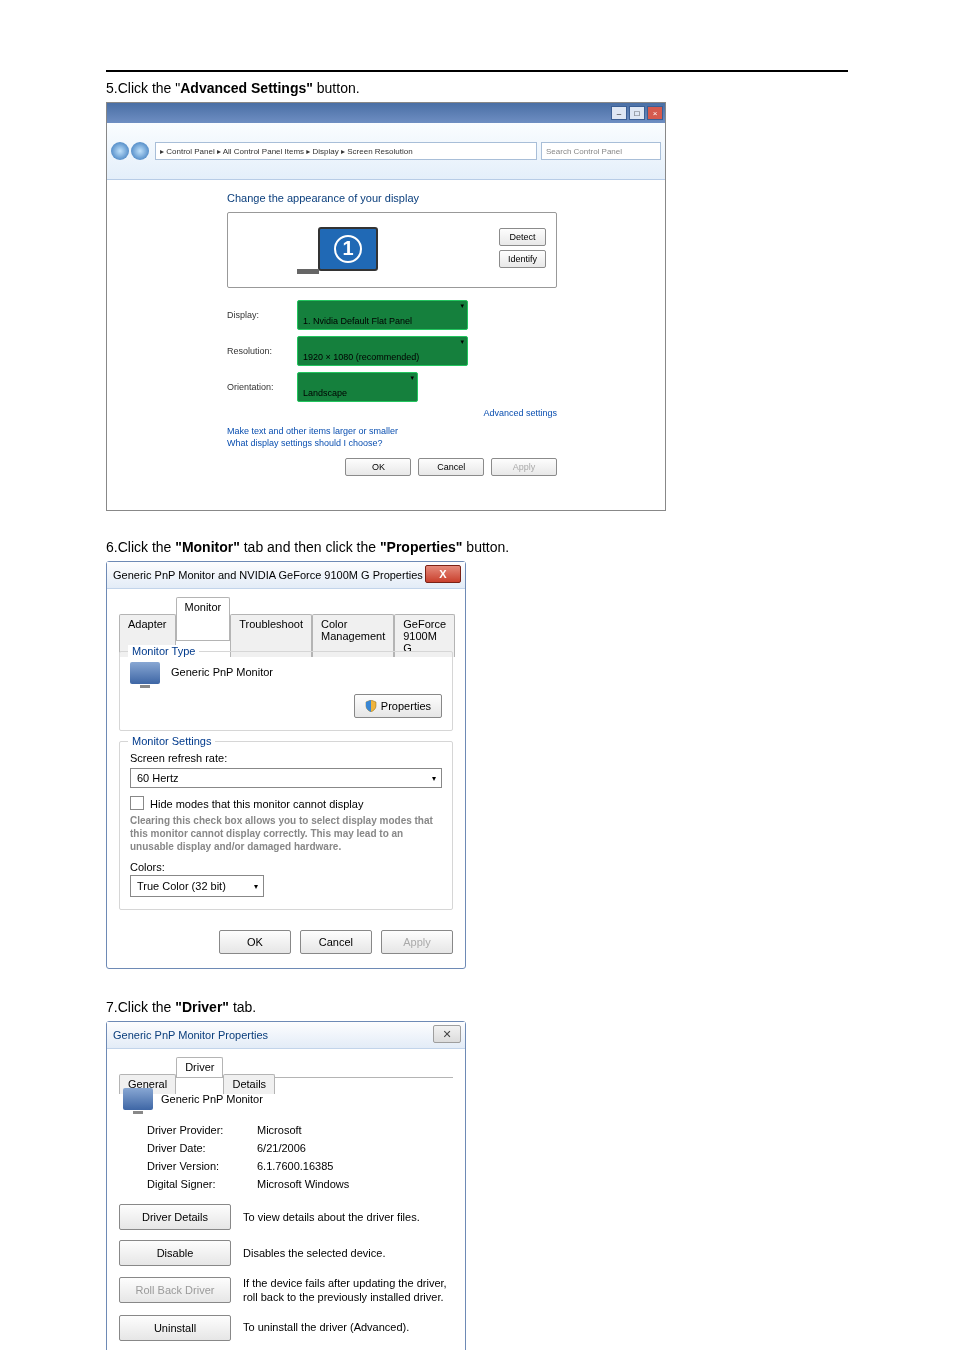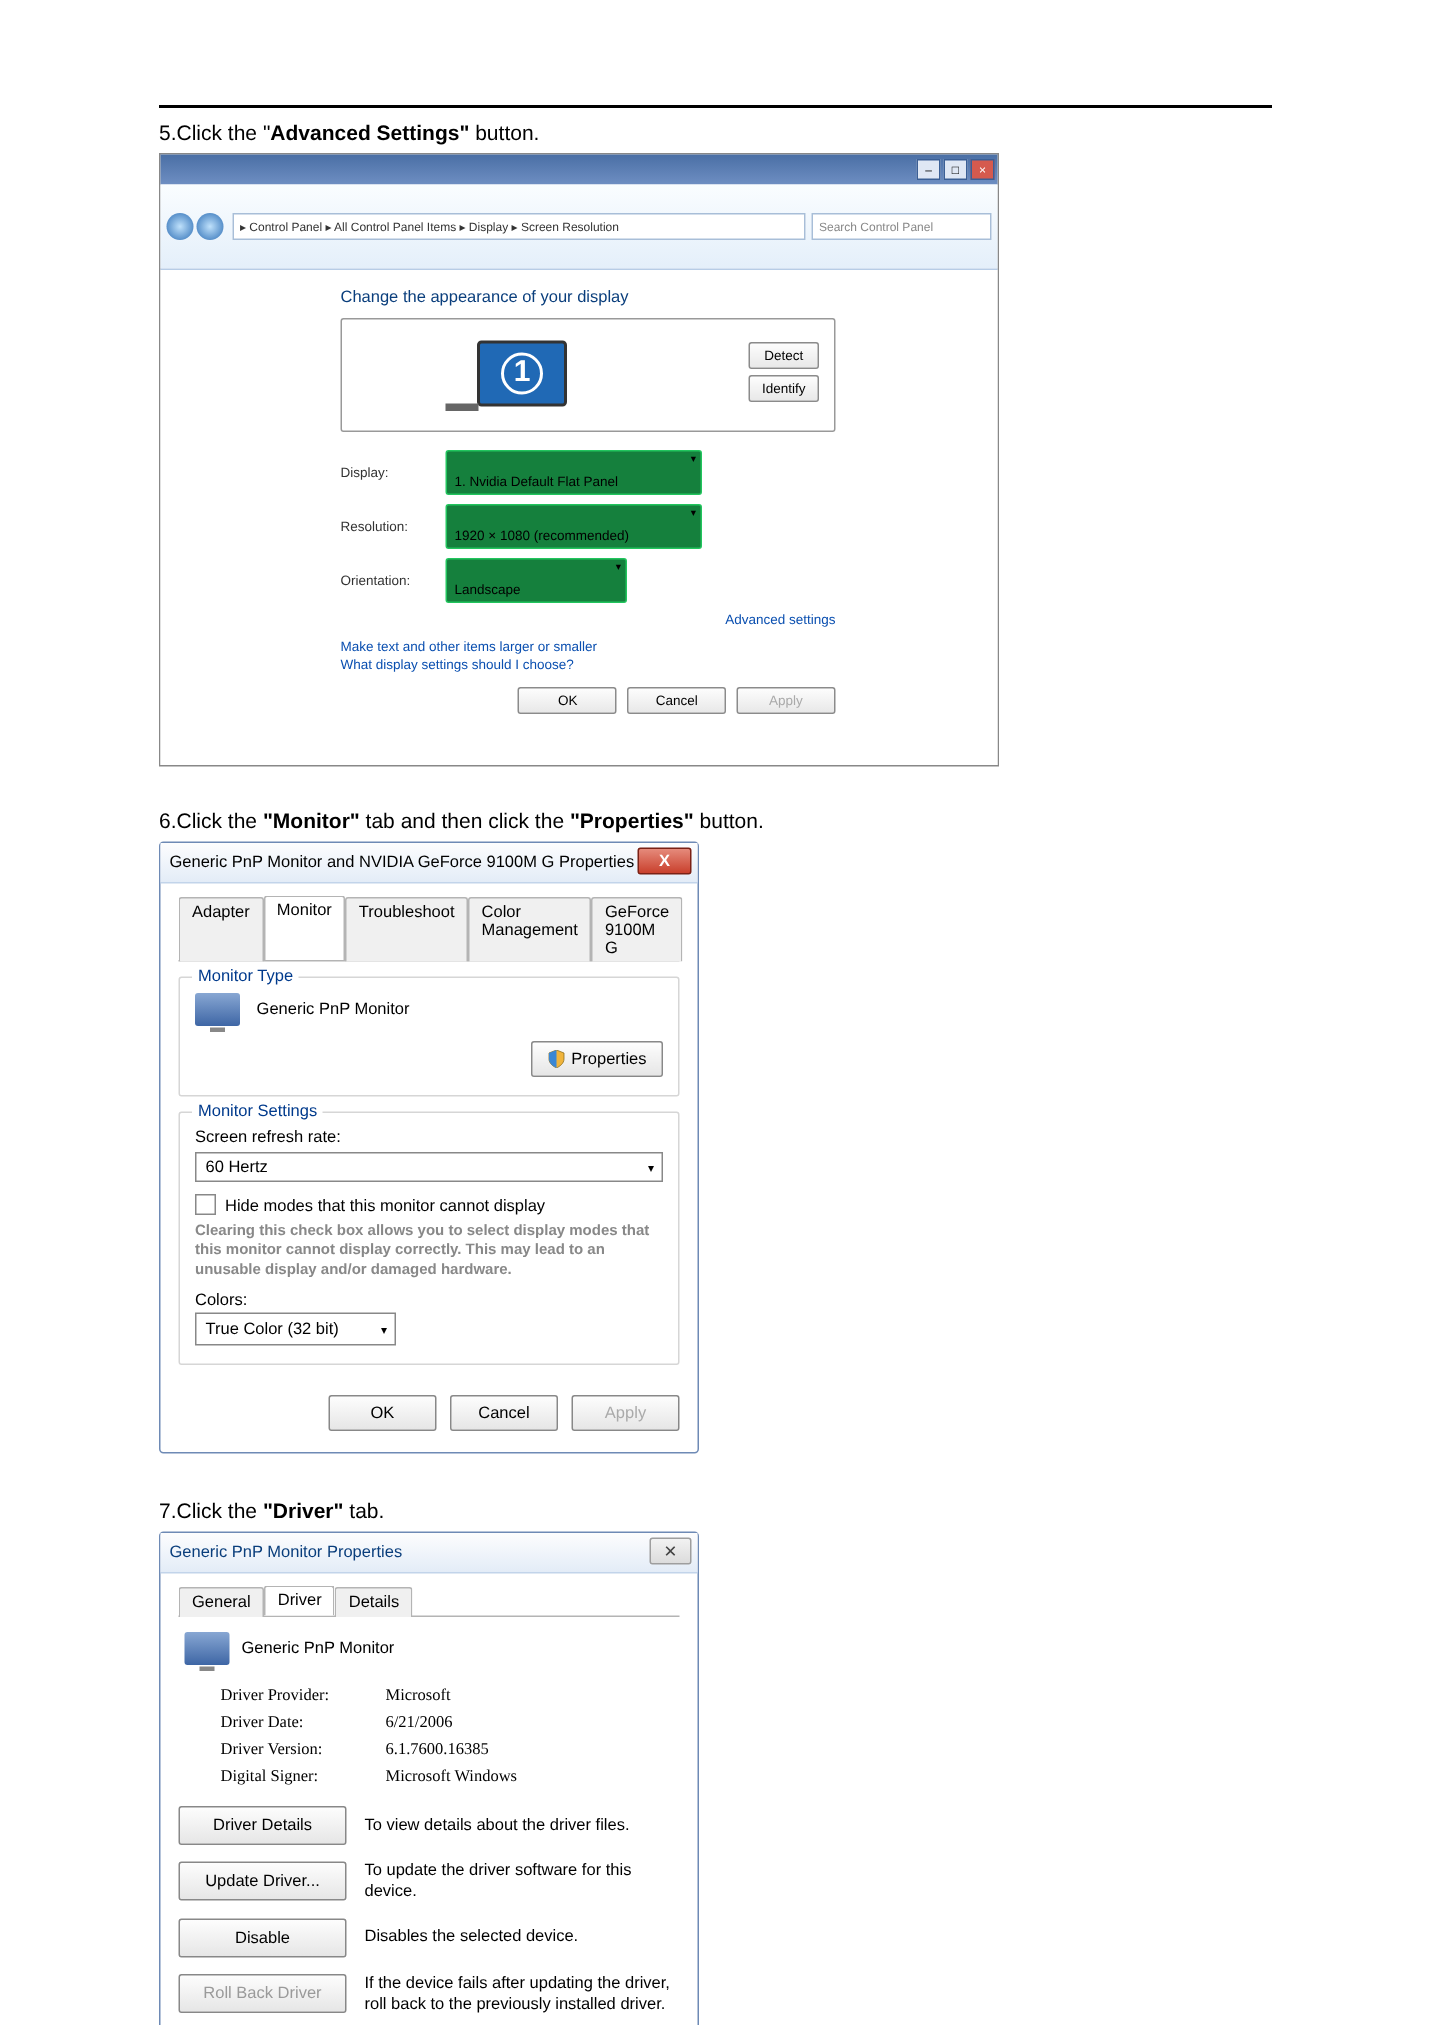--- a/index.html
+++ b/index.html
@@ -34,21 +34,21 @@
   .sr-footer{ text-align:right; margin-top:10px;}
   .sr-footer .sr-btn{ display:inline-block; width:48px; margin-left:4px;}
   .sr-footer .sr-btn.disabled{ color:#aaa;}
 
   
   .dlg { width:360px; border:1px solid #6e8ab5; border-radius:3px; box-sizing:border-box; margin-bottom:30px; font-size:11px; background:#fff;}
   .dlg-title{ height:26px; background:linear-gradient(#fdfdfe,#e3ecf7); border-bottom:1px solid #c2d4ea; display:flex; align-items:center; padding:0 6px; font-size:11px; position:relative;}
   .dlg-close{ position:absolute; right:4px; top:3px; width:34px; height:16px; background:linear-gradient(#e58a7b,#c9402d); border:1px solid #7b2115; border-radius:2px; color:#fff; display:flex;align-items:center;justify-content:center; font-weight:bold; font-size:11px;}
   .dlg-body{ padding:8px 12px 12px;}
   .tabs{ display:flex; border-bottom:1px solid #b4b4b4; margin-bottom:10px; font-size:11px;}
-  .tab{ padding:3px 8px; border:1px solid #b4b4b4; border-bottom:none; background:#f0f0f0; margin-right:0; position:relative; top:1px; border-radius:2px 2px 0 0; cursor:default;}
+  .tab{ padding:3px 8px; border:1px solid #b4b4b4; border-bottom:none; background:#f0f0f0; margin-right:0; position:relative; top:17px; border-radius:2px 2px 0 0; cursor:default;}
   .tab.active{ background:#fff; font-weight:normal; top:0; padding-bottom:4px;}
   .group{ border:1px solid #d6d6d6; border-radius:2px; padding:10px 10px 12px; margin-bottom:10px; position:relative;}
   .group-legend{ position:absolute; top:-7px; left:8px; background:#fff; padding:0 4px; font-size:11px; color:#003a8c;}
   .mon-icon{ width:30px; height:22px; background:linear-gradient(#88a7d3,#3e66a5); border-radius:2px; display:inline-block; vertical-align:middle; position:relative; margin-right:8px;}
   .mon-icon::after{content:""; position:absolute; bottom:-4px; left:10px; width:10px; height:3px; background:#888;}
   .properties-btn{ float:right; height:22px; font-size:11px; background:linear-gradient(#fdfdfd,#e6e6e6); border:1px solid #888; border-radius:2px; padding:0 10px; display:flex;align-items:center;}
   .shield{ width:12px; height:12px; margin-right:4px; display:inline-block;}
   .select-full{ width:100%; height:20px; border:1px solid #888; background:#fff; font-size:11px; display:flex; align-items:center; padding:0 6px; box-sizing:border-box; position:relative;}
   .select-full::after{content:"▾"; position:absolute; right:5px; font-size:8px;}
   .chk-row{ margin-top:8px; font-size:11px; display:flex; align-items:flex-end;}
@@ -57,21 +57,21 @@
   .colors-row{ margin-top:8px; font-size:11px;}
   .select-small{ width:120px; height:20px; border:1px solid #888; background:#fff; font-size:11px; display:flex; align-items:center; padding:0 6px; position:relative; margin-top:2px;}
   .select-small::after{content:"▾"; position:absolute; right:5px; font-size:8px;}
   .dlg-footer{ text-align:right; padding:10px 0 2px;}
   .dlg-btn{ display:inline-block; width:70px; height:22px; line-height:22px; text-align:center; font-size:11px; background:linear-gradient(#fdfdfd,#e6e6e6); border:1px solid #888; border-radius:2px; margin-left:6px;}
   .dlg-btn.disabled{ color:#aaa;}
 
   
   .dlg2 { width:360px; border:1px solid #6e8ab5; border-radius:3px; box-sizing:border-box; margin-bottom:20px; font-size:11px; background:#fff;}
   .dlg2-close{ position:absolute; right:4px; top:3px; width:26px; height:16px; background:linear-gradient(#f2f2f2,#dcdcdc); border:1px solid #9e9e9e; border-radius:2px; color:#444; display:flex;align-items:center;justify-content:center; font-size:11px;}
-  .driver-row{ display:flex; margin-bottom:6px; font-size:11px;font-family:Liberation Serif, serif;}
+  .driver-row{ display:flex; margin-bottom:6px; font-size:11px;}
   .driver-label{ width:110px; margin-left:28px;}
   .action-row{ display:flex; align-items:center; margin-bottom:10px;}
   .action-btn{ width:110px; height:24px; line-height:24px; text-align:center; font-size:11px; background:linear-gradient(#fdfdfd,#e6e6e6); border:1px solid #888; border-radius:2px; margin-right:12px; flex:none;}
   .action-btn.disabled{ color:#9a9a9a;}
   .action-desc{ font-size:11px; line-height:1.3;}
 </style>
 </head>
 <body>
 
 <div class="page">
@@ -225,24 +225,20 @@
       <div class="driver-row" style="margin-bottom:14px;">
           <span class="driver-label">Digital Signer:</span>
           <span>Microsoft Windows</span>
         </div>
 
       <div class="action-row">
         <span class="action-btn">Driver Details</span>
         <span class="action-desc">To view details about the driver files.</span>
       </div>
       <div class="action-row">
-        <span class="action-btn">Update Driver...</span>
-        <span class="action-desc">To update the driver software for this device.</span>
-      </div>
-      <div class="action-row">
         <span class="action-btn">Disable</span>
         <span class="action-desc">Disables the selected device.</span>
       </div>
       <div class="action-row">
         <span class="action-btn disabled">Roll Back Driver</span>
         <span class="action-desc">If the device fails after updating the driver, roll back to the previously installed driver.</span>
       </div>
       <div class="action-row">
         <span class="action-btn">Uninstall</span>
         <span class="action-desc">To uninstall the driver (Advanced).</span>

